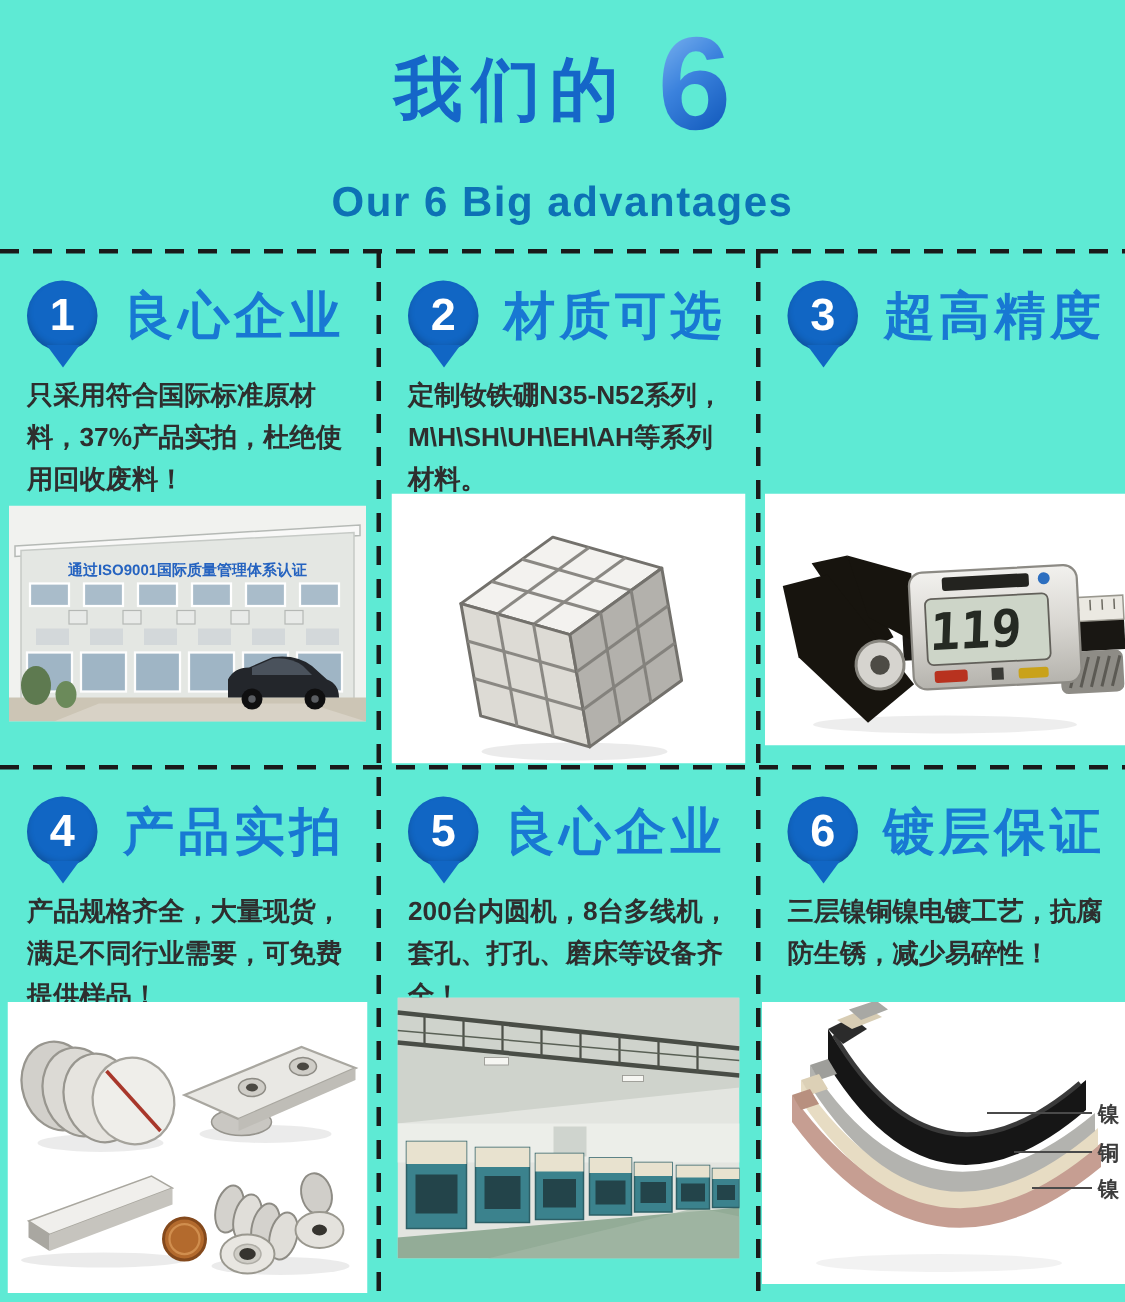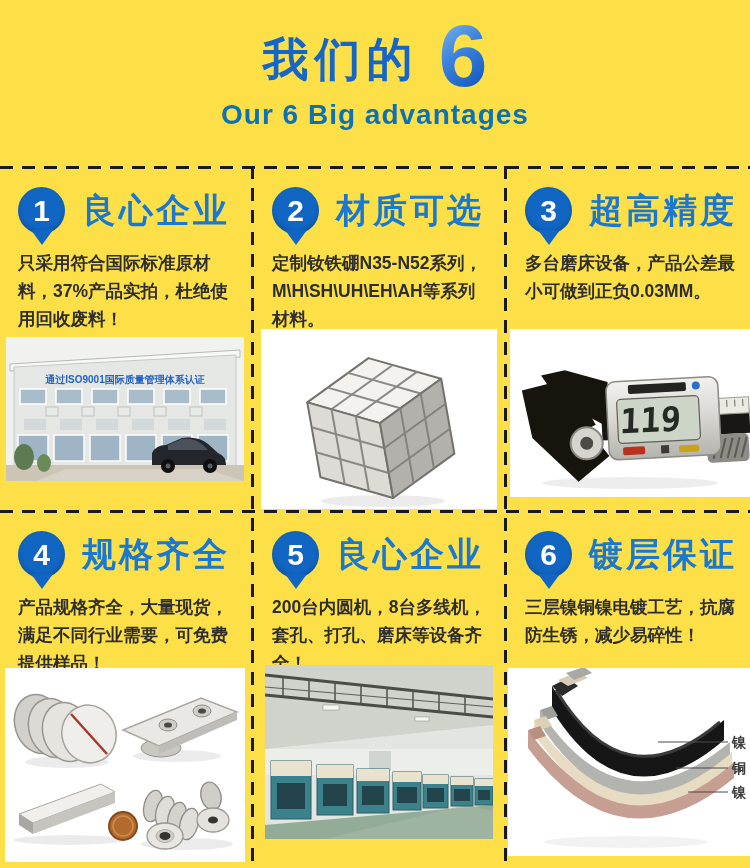--- a/index.html
+++ b/index.html
@@ -1,27 +1,27 @@
 <!DOCTYPE html>
 <html><head>
 <meta charset="utf-8">
 <style>
   html,body{margin:0;padding:0;background:#fff;}
-  .canvas{position:relative;width:750px;height:868px;background:#fde047;overflow:hidden;
+  .canvas{position:relative;width:750px;height:868px;background:#5eead4;overflow:hidden;
           font-family:"Liberation Sans",sans-serif;}
 
   
   .header{position:absolute;left:0;top:0;width:750px;height:166px;}
   .title-row{display:flex;justify-content:center;align-items:center;gap:20px;padding-top:20px;}
   .t-cn{font-size:46px;font-weight:bold;color:#1566c8;letter-spacing:6px;}
   .t-num{font-size:88px;font-weight:bold;line-height:.9;
          background:linear-gradient(140deg,#7db4f0 5%,#3b82dd 45%,#0d55b8 95%);
          -webkit-background-clip:text;background-clip:text;color:transparent;
          transform:translateY(-4px);}
-  .subtitle{text-align:center;font-size:28px;color:#0d71b5;font-weight:bold;margin-top:0;letter-spacing:1px;}
+  .subtitle{text-align:center;font-size:28px;color:#0d71b5;font-weight:bold;margin-top:20px;letter-spacing:1px;}
 
   
   .hline{position:absolute;left:0;width:750px;height:3px;
          background:repeating-linear-gradient(90deg,#1a1a1a 0 13px,transparent 13px 22px);}
   .vline{position:absolute;top:166px;width:3px;height:702px;
          background:repeating-linear-gradient(180deg,#1a1a1a 0 13px,transparent 13px 22px);}
   .hl1{top:166px;} .hl2{top:510px;}
   .vl1{left:251px;} .vl2{left:504px;}
 
   
@@ -159,21 +159,20 @@
         </g>
       </g>
     </svg>
   </div>
 
   <div class="cell c3">
     <div class="badge-row">
       <div class="badge">3</div>
       <div class="cell-title">超高精度</div>
     </div>
-    <div class="cell-desc">多台磨床设备，产品公差最小可做到正负0.03MM。</div>
     <svg class="photo" width="240" height="168" viewBox="0 0 240 168">
       <defs>
         <linearGradient id="gradSilver" x1="0" y1="0" x2="0" y2="1">
           <stop offset="0" stop-color="#f2f1ee"></stop>
             <stop offset="0.5" stop-color="#d8d6d1"></stop>
             <stop offset="1" stop-color="#b5b3ad"></stop>
         </linearGradient>
       </defs>
       <rect width="240" height="168" fill="#ffffff"></rect>
       <ellipse cx="120" cy="154" rx="88" ry="6" fill="rgba(0,0,0,0.07)"></ellipse>
@@ -198,21 +197,21 @@
         <rect x="112" y="118" width="22" height="8" rx="2" fill="#b8321f"></rect>
         <rect x="150" y="118" width="8" height="8" fill="#3a3a36"></rect>
         <rect x="168" y="119" width="20" height="7" rx="2" fill="#c9a21a"></rect>
       </g>
     </svg>
   </div>
 
   <div class="cell c4">
     <div class="badge-row">
       <div class="badge">4</div>
-      <div class="cell-title">规格齐全</div>
+      <div class="cell-title">产品实拍</div>
     </div>
     <div class="cell-desc">产品规格齐全，大量现货，满足不同行业需要，可免费提供样品！</div>
     <svg class="photo" width="240" height="194" viewBox="0 0 240 194">
       <rect width="240" height="194" fill="#ffffff"></rect>
       <g>
         <ellipse cx="62" cy="94" rx="42" ry="6" fill="rgba(0,0,0,0.08)"></ellipse>
         <ellipse cx="34" cy="56" rx="24" ry="30" fill="#d2d0cb" stroke="#98968f" stroke-width="1.5" transform="rotate(-18 34 56)"></ellipse>
         <ellipse cx="48" cy="60" rx="24" ry="30" fill="#dcdad5" stroke="#98968f" stroke-width="1.5" transform="rotate(-18 48 60)"></ellipse>
         <ellipse cx="62" cy="64" rx="24" ry="30" fill="#e6e4df" stroke="#98968f" stroke-width="1.5" transform="rotate(-18 62 64)"></ellipse>
         <ellipse cx="84" cy="66" rx="27" ry="29" fill="#efeeea" stroke="#a5a39c" stroke-width="1.5" transform="rotate(-18 84 66)"></ellipse>

